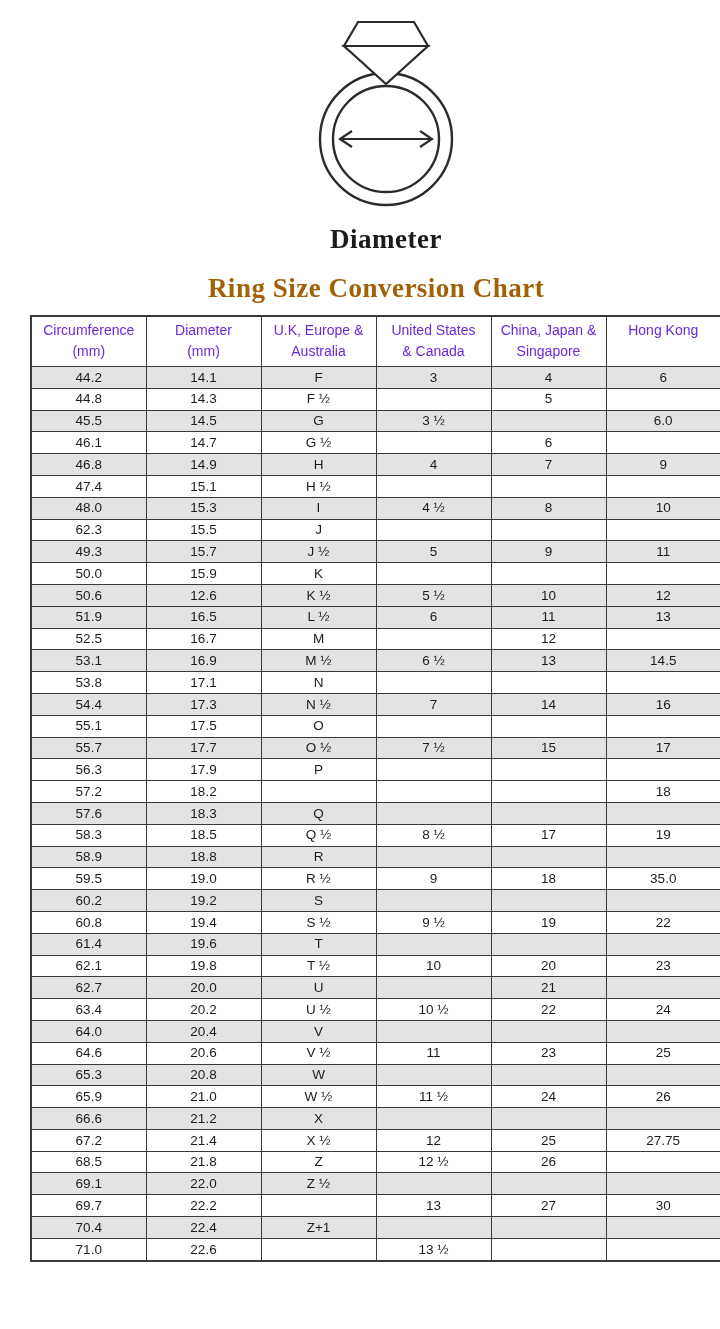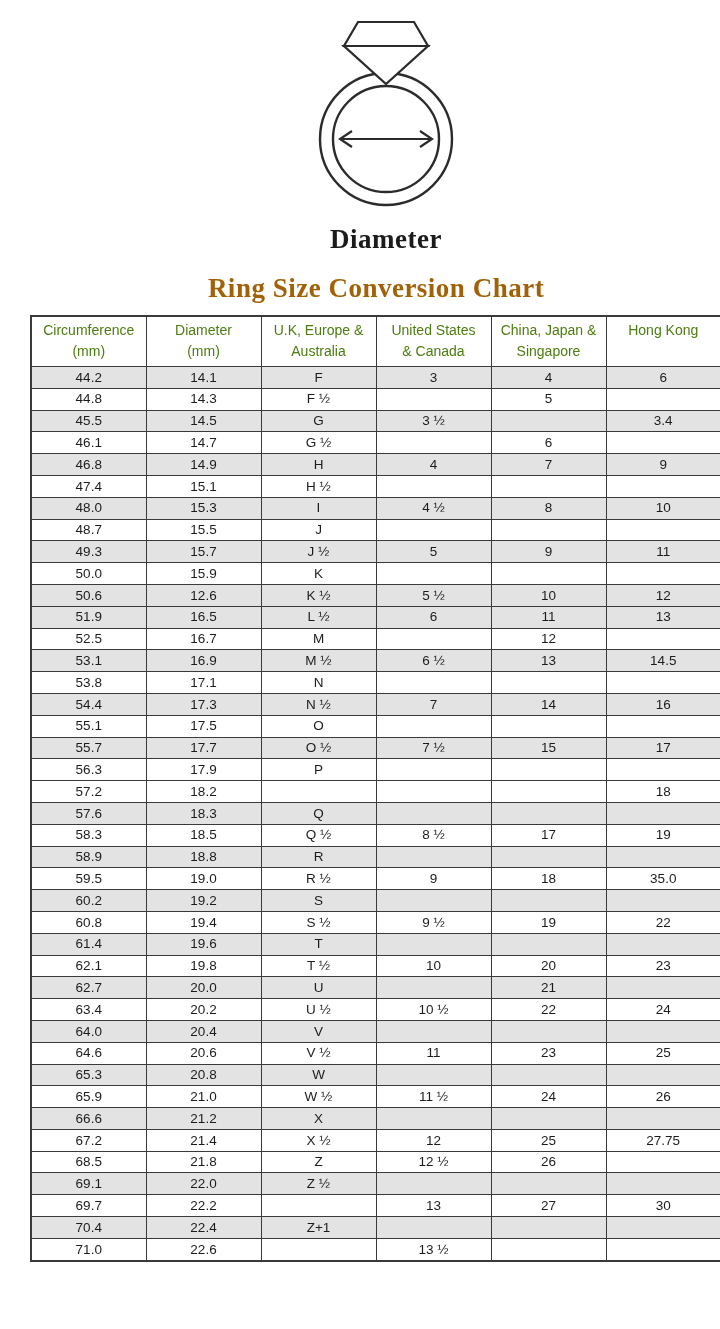--- a/index.html
+++ b/index.html
@@ -56,21 +56,21 @@
   table.ring-table th {
     border: 1px solid #3a3a3a;
     font-weight: normal;
     font-size: 14px;
     line-height: 21px;
     text-align: center;
     vertical-align: top;
     padding: 3px 1px 2px 1px;
     height: 44px;
     background: #ffffff;
-    color: #4d7c0f;
+    color: #6d28d9;
   }
   table.ring-table td {
     border: 1px solid #3a3a3a;
     font-size: 13.5px;
     text-align: center;
     vertical-align: middle;
     padding: 0 2px;
     height: 20.8px;
     line-height: 1;
     background: #ffffff;
@@ -149,21 +149,21 @@
           <td></td>
           <td>5</td>
           <td></td>
         </tr>
         <tr class="shaded">
           <td>45.5</td>
           <td>14.5</td>
           <td>G</td>
           <td>3 ½</td>
           <td></td>
-          <td>3.4</td>
+          <td>6.0</td>
         </tr>
         <tr>
           <td>46.1</td>
           <td>14.7</td>
           <td>G ½</td>
           <td></td>
           <td>6</td>
           <td></td>
         </tr>
         <tr class="shaded">
@@ -184,21 +184,21 @@
         </tr>
         <tr class="shaded">
           <td>48.0</td>
           <td>15.3</td>
           <td>I</td>
           <td>4 ½</td>
           <td>8</td>
           <td>10</td>
         </tr>
         <tr>
-          <td>48.7</td>
+          <td>62.3</td>
           <td>15.5</td>
           <td>J</td>
           <td></td>
           <td></td>
           <td></td>
         </tr>
         <tr class="shaded">
           <td>49.3</td>
           <td>15.7</td>
           <td>J ½</td>

